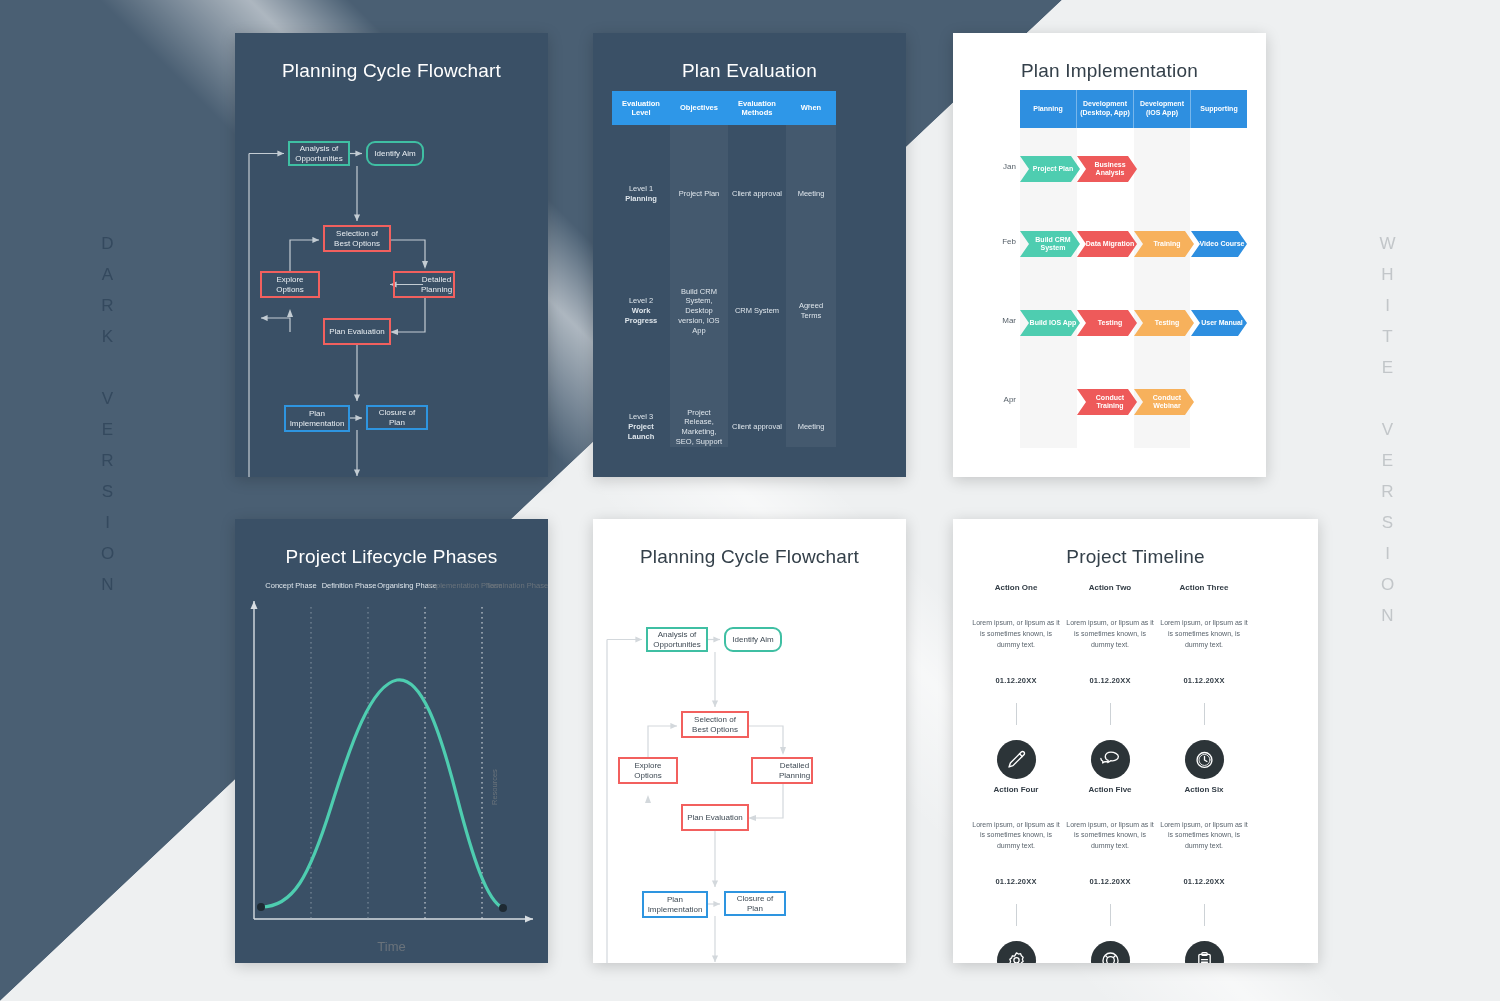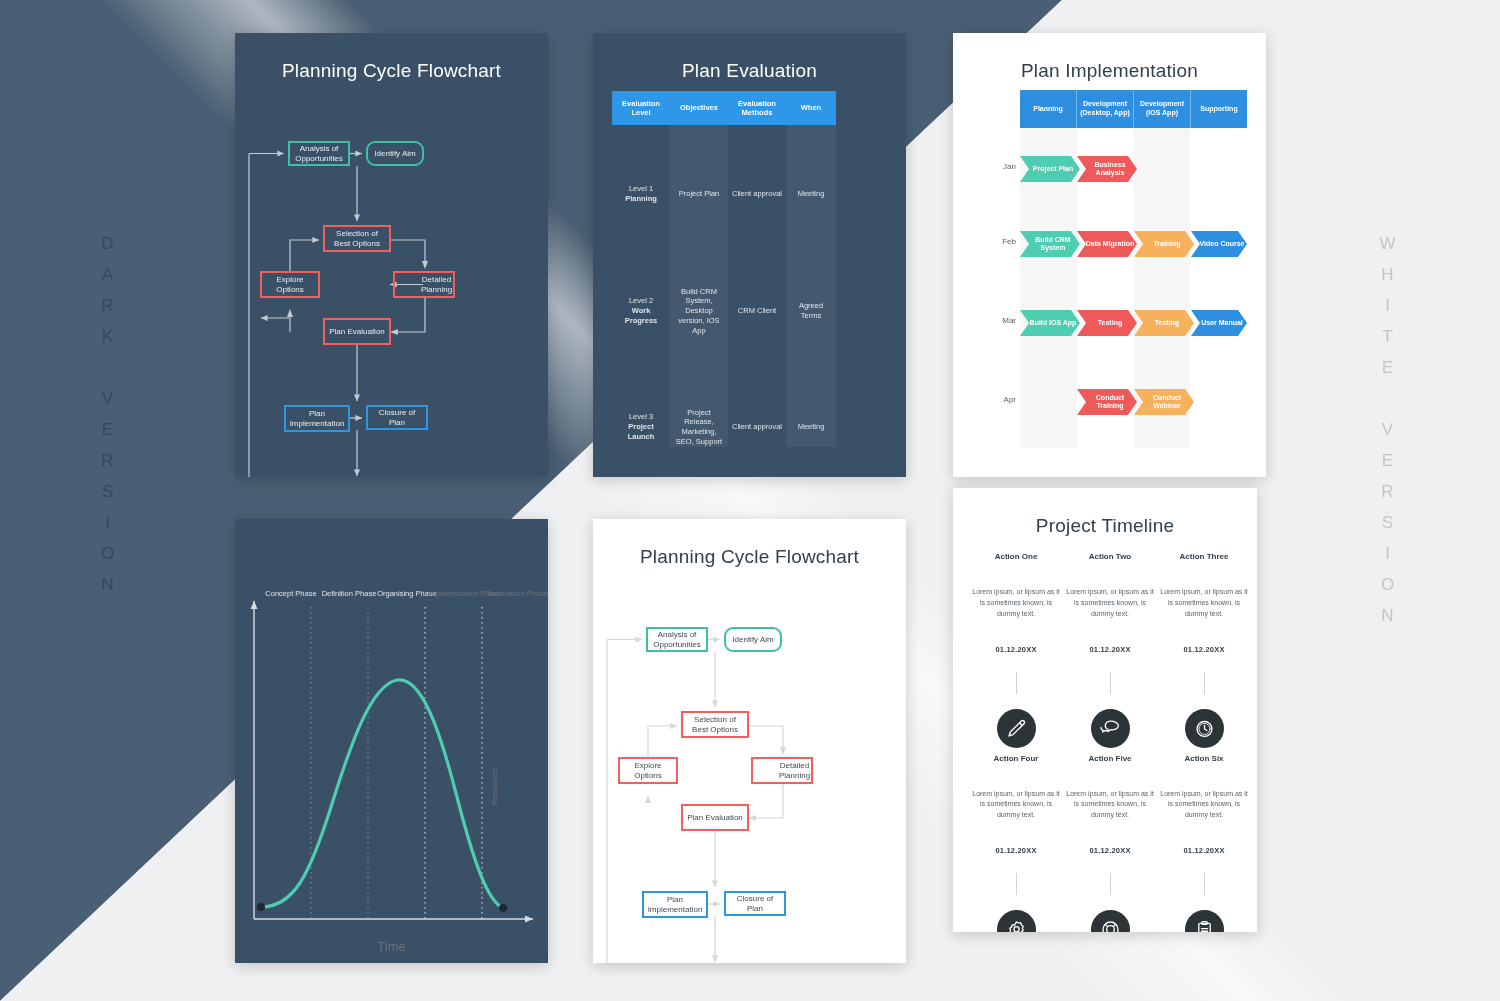--- a/index.html
+++ b/index.html
@@ -59,21 +59,21 @@
   }
   .dark .card-title  { color:#ffffff; }
   .light .card-title { color:#34404a; }
 
   
   #card-flow-dark  { left:235px; top:33px;  width:313px; height:444px; }
   #card-table      { left:593px; top:33px;  width:313px; height:444px; }
   #card-gantt      { left:953px; top:33px;  width:313px; height:444px; }
   #card-lifecycle  { left:235px; top:519px; width:313px; height:444px; }
   #card-flow-light { left:593px; top:519px; width:313px; height:444px; }
-  #card-timeline   { left:953px; top:488px; width:304px; height:444px; }
+  #card-timeline   { left:953px; top:519px; width:365px; height:444px; }
 
   
   .flow-wrap { position:relative; width:100%; height:100%; }
   .flow-wrap .card-title { padding-top:27px; }
   .flow-stage { position:absolute; left:0; top:52px; width:313px; height:390px; }
   .fbox {
     position:absolute;
     border:2px solid #999;
     display:flex; align-items:center; justify-content:center;
     text-align:center;
@@ -153,21 +153,21 @@
   .c-teal   { background:#4ecdb0; }
   .c-red    { background:#ee5a5a; }
   .c-orange { background:#f7b15c; }
   .c-blue   { background:#2e8fe0; }
 
   
   .lc-wrap { position:relative; width:100%; height:100%; }
   .lc-wrap .card-title { padding-top:27px; }
   .lc-area { position:absolute; left:0; top:58px; width:313px; height:386px; }
   .lc-phase {
-    position:absolute; top:12px; text-align:center;
+    position:absolute; top:4px; text-align:center;
     font-size:7.5px; line-height:1.25;
   }
   .dark .lc-phase, .lc-phase.on-dark { color:#dfe6ec; }
   .lc-phase.on-light { color:#6a737b; }
   .lc-svg { position:absolute; left:0; top:0; width:313px; height:386px; }
   .lc-ylabel {
     position:absolute; left:255px; top:228px;
     transform:rotate(-90deg); transform-origin:left top;
     font-size:7.5px; color:#6a737b;
   }
@@ -301,21 +301,21 @@
           <div class="tcell r0">Project Plan</div>
           <div class="tcell r1">Build CRM System, Desktop version, IOS App</div>
           <div class="tcell r2">Project Release, Marketing, SEO, Support</div>
         </div>
       </div>
 
       <div class="tcol c2">
         <div class="thead">Evaluation Methods</div>
         <div class="tcol-body">
           <div class="tcell r0">Client approval</div>
-          <div class="tcell r1">CRM Client</div>
+          <div class="tcell r1">CRM System</div>
           <div class="tcell r2">Client approval</div>
         </div>
       </div>
 
       <div class="tcol c3 alt">
         <div class="thead">When</div>
         <div class="tcol-body">
           <div class="tcell r0">Meeting</div>
           <div class="tcell r1">Agreed Terms</div>
           <div class="tcell r2">Meeting</div>
@@ -360,20 +360,21 @@
       <div class="chev c-blue" style="left:219px;  top:220px; width:56px">User Manual</div>
 
       <div class="chev c-red" style="left:105px;  top:299px; width:60px">Conduct Training</div>
       <div class="chev c-orange" style="left:162px;  top:299px; width:60px">Conduct Webinar</div>
     </div>
   </div>
 </div>
 
 <div class="card dark" id="card-lifecycle">
   <div class="lc-wrap">
+    <div class="card-title">Project Lifecycle Phases</div>
     <div class="lc-area">
       <div class="lc-phase on-dark" style="left:22px;  width:68px">Concept Phase</div>
       <div class="lc-phase on-dark" style="left:80px;  width:68px">Definition Phase</div>
       <div class="lc-phase on-dark" style="left:138px; width:68px">Organising Phase</div>
       <div class="lc-phase on-light" style="left:192px; width:76px">Implementation Phase</div>
       <div class="lc-phase on-light" style="left:248px; width:68px">Termination Phase</div>
 
       <svg class="lc-svg" viewBox="0 0 313 386">
         <line x1="19" y1="24" x2="19" y2="342" stroke="#d7dde2" stroke-width="1.4"></line>
         <path d="M19,24 L15.5,32 L22.5,32 z" fill="#d7dde2"></path>

